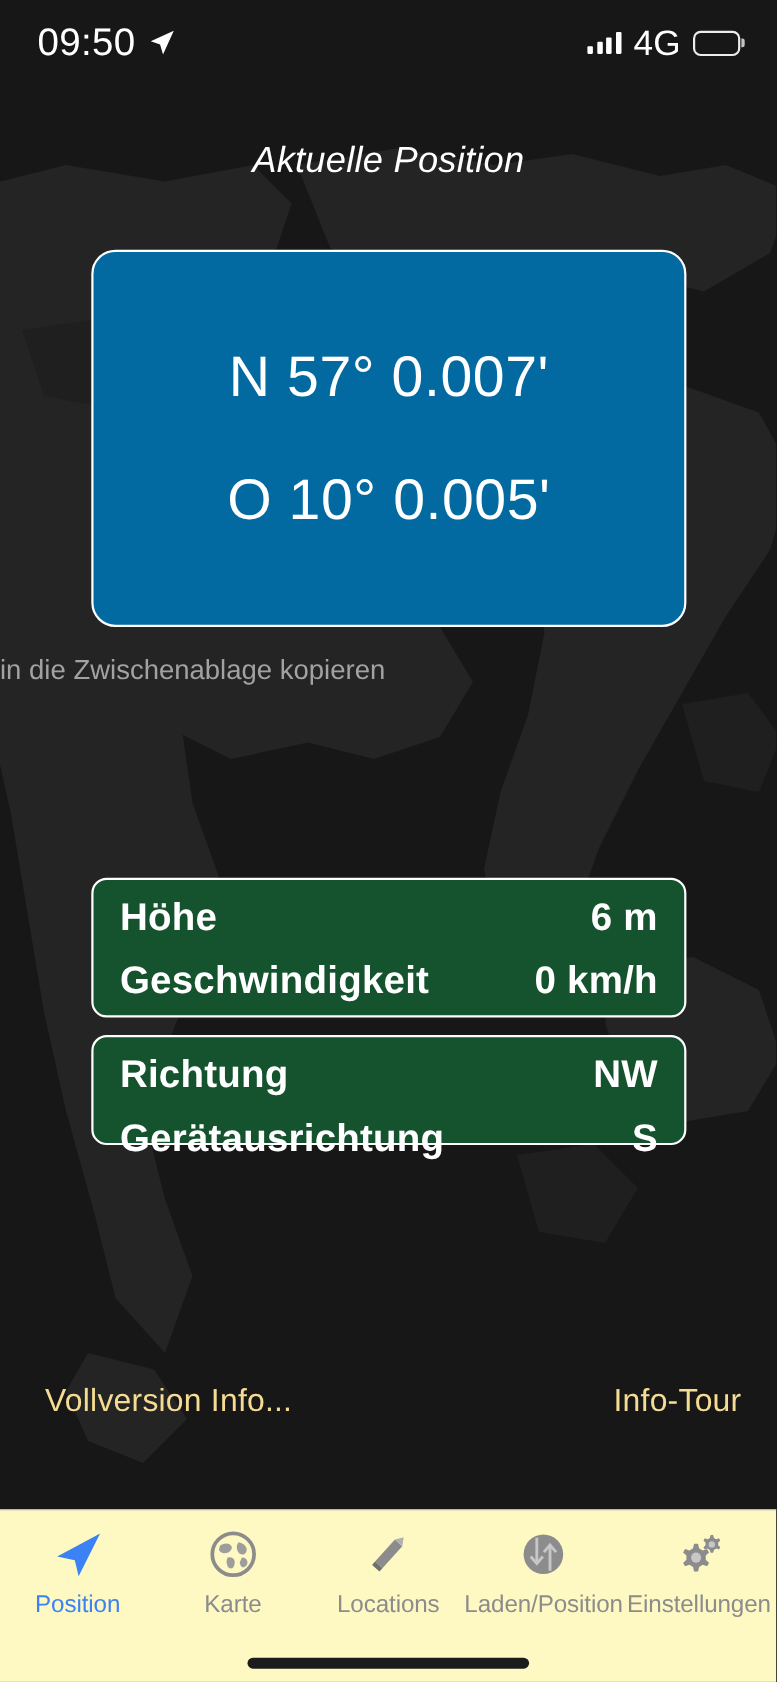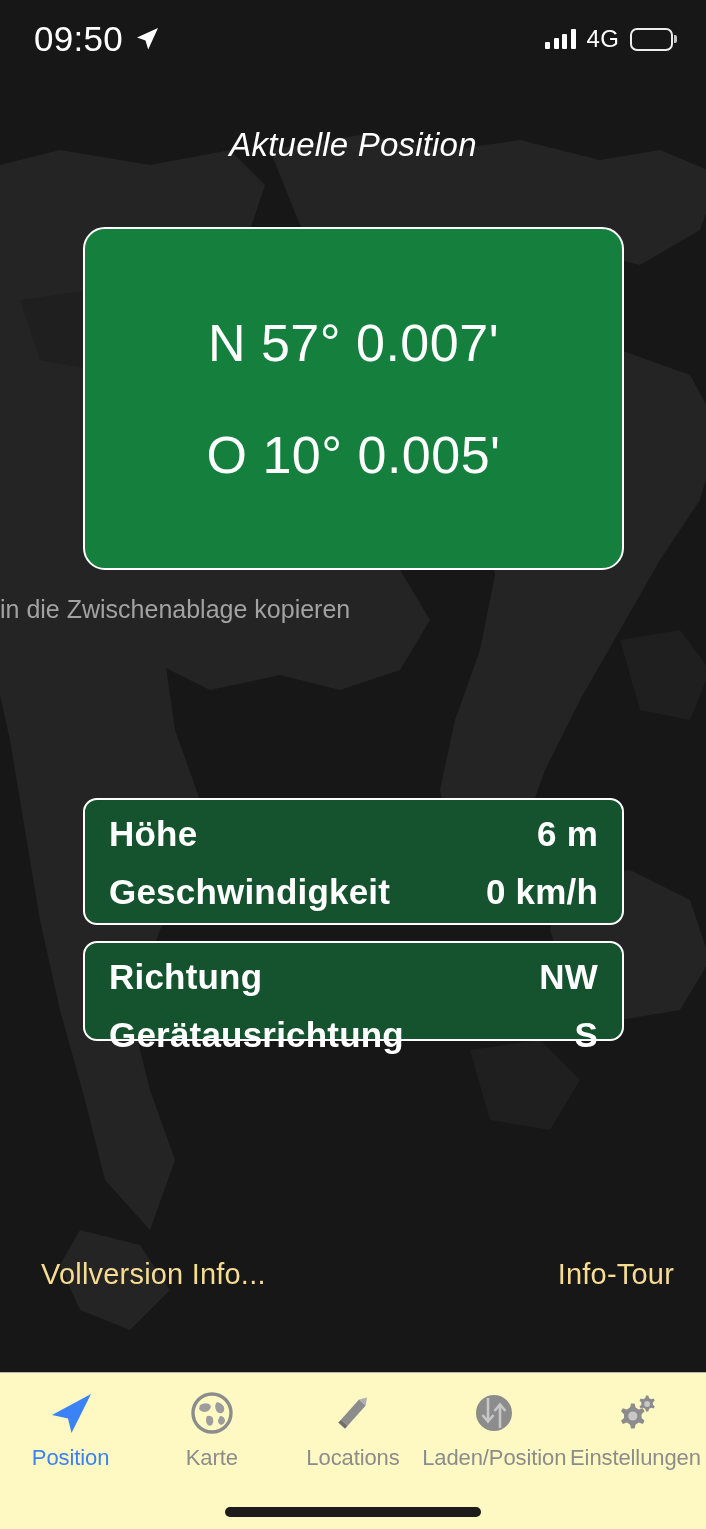--- a/index.html
+++ b/index.html
@@ -41,21 +41,21 @@
     font-weight:400;
   }
   .loc-arrow { display:block; }
   .status-right { display:flex; align-items:center; gap:11px; }
   .signal-bars { display:flex; align-items:flex-end; gap:3.5px; height:20px; }
   .signal-bars i { display:block; width:5px; background:#ffffff; border-radius:1px; }
   .signal-bars i:nth-child(1){ height:7px; }
   .signal-bars i:nth-child(2){ height:11px; }
   .signal-bars i:nth-child(3){ height:15px; }
   .signal-bars i:nth-child(4){ height:20px; }
-  .net-type { color:#ffffff; font-size:24px; letter-spacing:0.2px; }
+  .net-type { color:#ffffff; font-size:32px; letter-spacing:0.2px; }
   .battery { position:relative; width:46px; height:24px; display:flex; align-items:center; }
   .battery-shell {
     width:43px; height:23px;
     border:2px solid rgba(255,255,255,0.92);
     border-radius:7px;
     padding:2px;
   }
   .battery-fill { height:100%; background:#ffffff; border-radius:4px; }
   .battery-cap {
     position:absolute; right:-1px; top:8px;
@@ -75,21 +75,21 @@
     letter-spacing:0.2px;
     z-index:5;
     font-style:italic;
   }
 
   
   .coord-card {
     position:absolute;
     left:83px; top:227px;
     width:541px; height:343px;
-    background:#15803d;
+    background:#0369a1;
     border:2.5px solid #ffffff;
     border-radius:22px;
     display:flex; flex-direction:column;
     align-items:center; justify-content:center;
     gap:60px;
     z-index:5;
   }
   .coord-line {
     color:#ffffff;
     font-size:52px;

